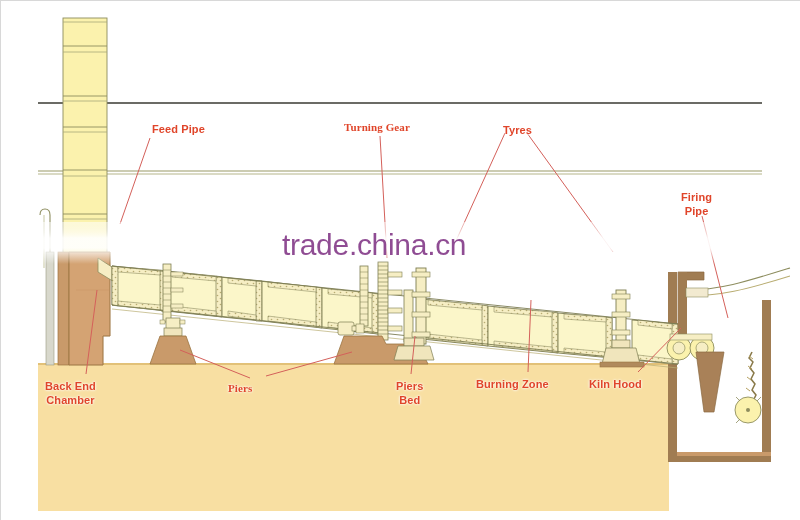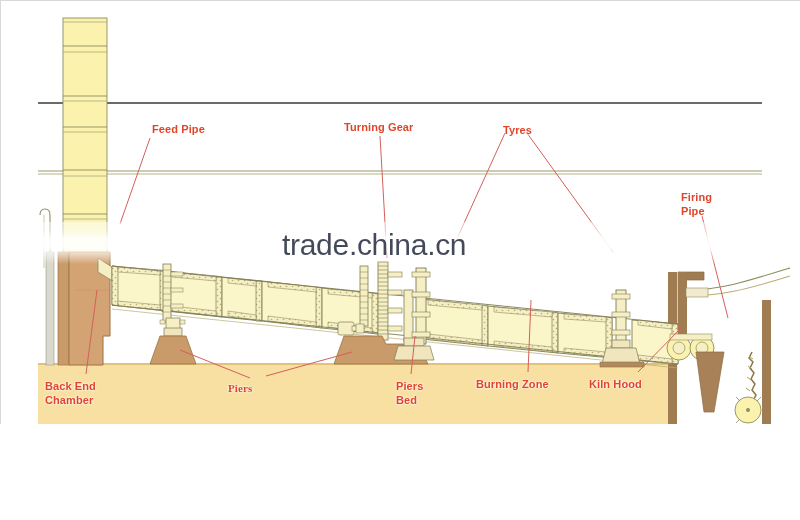--- a/index.html
+++ b/index.html
@@ -1,41 +1,42 @@
 <!DOCTYPE html>
 <html><head>
 <meta charset="utf-8">
 <title>Rotary Kiln Diagram</title>
 <style>
   html,body{margin:0;padding:0;background:#fff;}
   body{font-family:"Liberation Sans",sans-serif;}
   #stage{
     position:relative;
-    width:800px;height:424px;
+    width:800px;height:520px;
     background:#ffffff;
     overflow:hidden;
+    text-align:center;
   }
   #stage svg{position:absolute;left:0;top:0;}
   .lbl{
     position:absolute;
     color:#e0452a;
     font-family:"Liberation Sans",sans-serif;
     font-size:11px;
     font-weight:bold;
     line-height:14px;
     white-space:pre-line;
     letter-spacing:0.1px;
     text-shadow:0 0 2px #fff,0 0 3px #fff;
   }
   .wm{
     position:absolute;
     left:282px;top:228px;
     font-family:"Liberation Sans",sans-serif;
     font-size:30px;
-    color:#0f172a;
+    color:#701a75;
     opacity:.78;
     letter-spacing:-0.3px;
     white-space:nowrap;
   }
   .wmhaze{
     position:absolute;
     left:0;top:222px;width:800px;height:42px;
     background:linear-gradient(to bottom,rgba(255,255,255,0) 0%,rgba(255,255,255,.92) 38%,rgba(255,255,255,.92) 62%,rgba(255,255,255,0) 100%);
     pointer-events:none;
   }
@@ -327,21 +328,21 @@
       <line x1="528" y1="372" x2="531" y2="300"></line>
       <line x1="638" y1="372" x2="681" y2="328"></line>
     </g>
 
     <rect x="0" y="222" width="800" height="16" fill="url(#hazeTop)" opacity="0.55"></rect>
   </svg>
 
   <div class="wmhaze"></div>
 
   <div class="lbl" style="left:152px;top:122px;">Feed Pipe</div>
-  <div class="lbl" style="left:344px;top:120px;">Turning Gear</div>
+  <div class="lbl" style="left:344px;top:120px;font-family:Liberation Serif, serif;">Turning Gear</div>
   <div class="lbl" style="left:503px;top:117px;margin-top:6px;">Tyres</div>
   <div class="lbl" style="left:681px;top:190px;">Firing
 Pipe</div>
   <div class="lbl" style="left:45px;top:379px;">Back End
 Chamber</div>
   <div class="lbl" style="left:228px;top:381px;font-family:Liberation Serif, serif;">Piers</div>
   <div class="lbl" style="left:396px;top:379px;">Piers
 Bed</div>
   <div class="lbl" style="left:476px;top:377px;">Burning Zone</div>
   <div class="lbl" style="left:589px;top:377px;">Kiln Hood</div>

